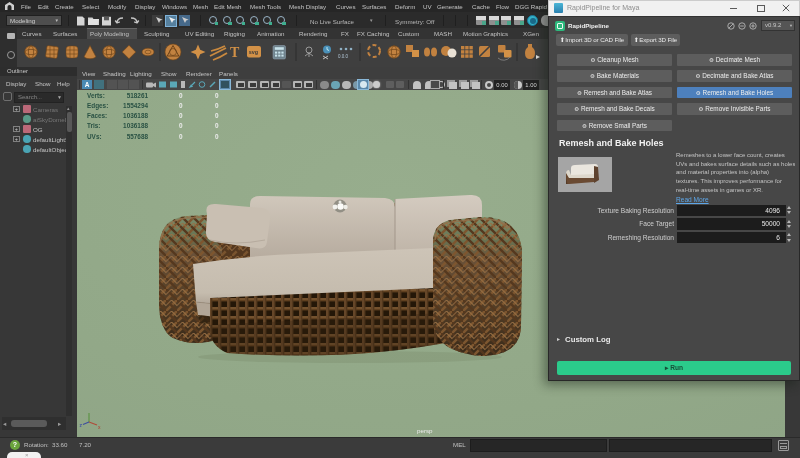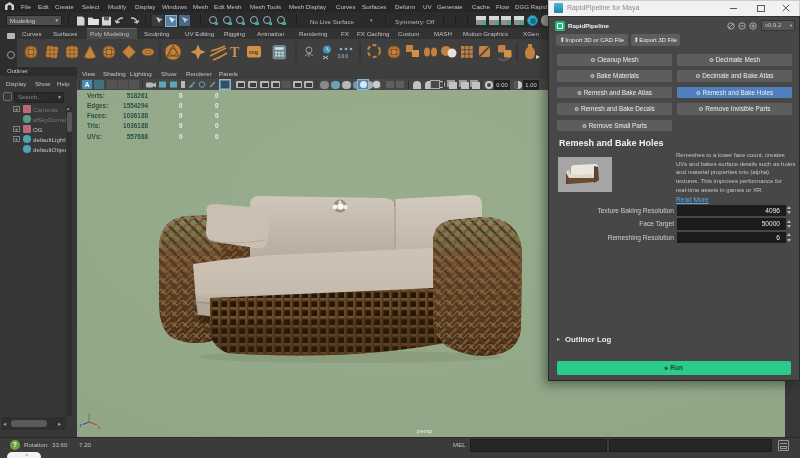--- a/index.html
+++ b/index.html
@@ -501,19 +501,19 @@
         <div class="abs" style="left:129px;top:218.2px;width:109px;height:11.5px;background:#1c1c1c;color:#e8e8e8;font-size:6.6px;line-height:11.5px;text-align:right;padding-right:6px;">50000</div>
         <div class="abs" style="left:238.5px;top:219.7px;width:0;height:0;border-left:2.2px solid transparent;border-right:2.2px solid transparent;border-bottom:3.2px solid #b5b5b5;"></div>
         <div class="abs" style="left:238.5px;top:225px;width:0;height:0;border-left:2.2px solid transparent;border-right:2.2px solid transparent;border-top:3.2px solid #b5b5b5;"></div>
         <div class="abs txt" style="left:126px;top:233.9px;font-size:6.6px;color:#cecece;transform:translateX(-100%);">Remeshing Resolution</div>
         <div class="abs" style="left:129px;top:231.9px;width:109px;height:11.5px;background:#1c1c1c;color:#e8e8e8;font-size:6.6px;line-height:11.5px;text-align:right;padding-right:6px;">6</div>
         <div class="abs" style="left:238.5px;top:233.4px;width:0;height:0;border-left:2.2px solid transparent;border-right:2.2px solid transparent;border-bottom:3.2px solid #b5b5b5;"></div>
         <div class="abs" style="left:238.5px;top:238.70000000000002px;width:0;height:0;border-left:2.2px solid transparent;border-right:2.2px solid transparent;border-top:3.2px solid #b5b5b5;"></div>
       </div>
 
     <div class="abs txt" style="left:9px;top:335px;font-size:6px;color:#ccc;">▸</div>
-    <div class="abs txt" style="left:17px;top:334.5px;font-size:7.8px;font-weight:bold;color:#e8e8e8;">Outliner Log</div>
+    <div class="abs txt" style="left:17px;top:334.5px;font-size:7.8px;font-weight:bold;color:#e8e8e8;">Custom Log</div>
 
     <div class="abs" style="left:9px;top:361px;width:234px;height:14px;background:#2bcb8b;border-radius:2px;"></div>
     <div class="abs" style="left:9px;top:361px;width:234px;height:14px;color:#175038;font-size:6.6px;line-height:14px;text-align:center;font-weight:bold;">▸ Run</div>
   </div>
 
 </div>
 
 </body></html>

